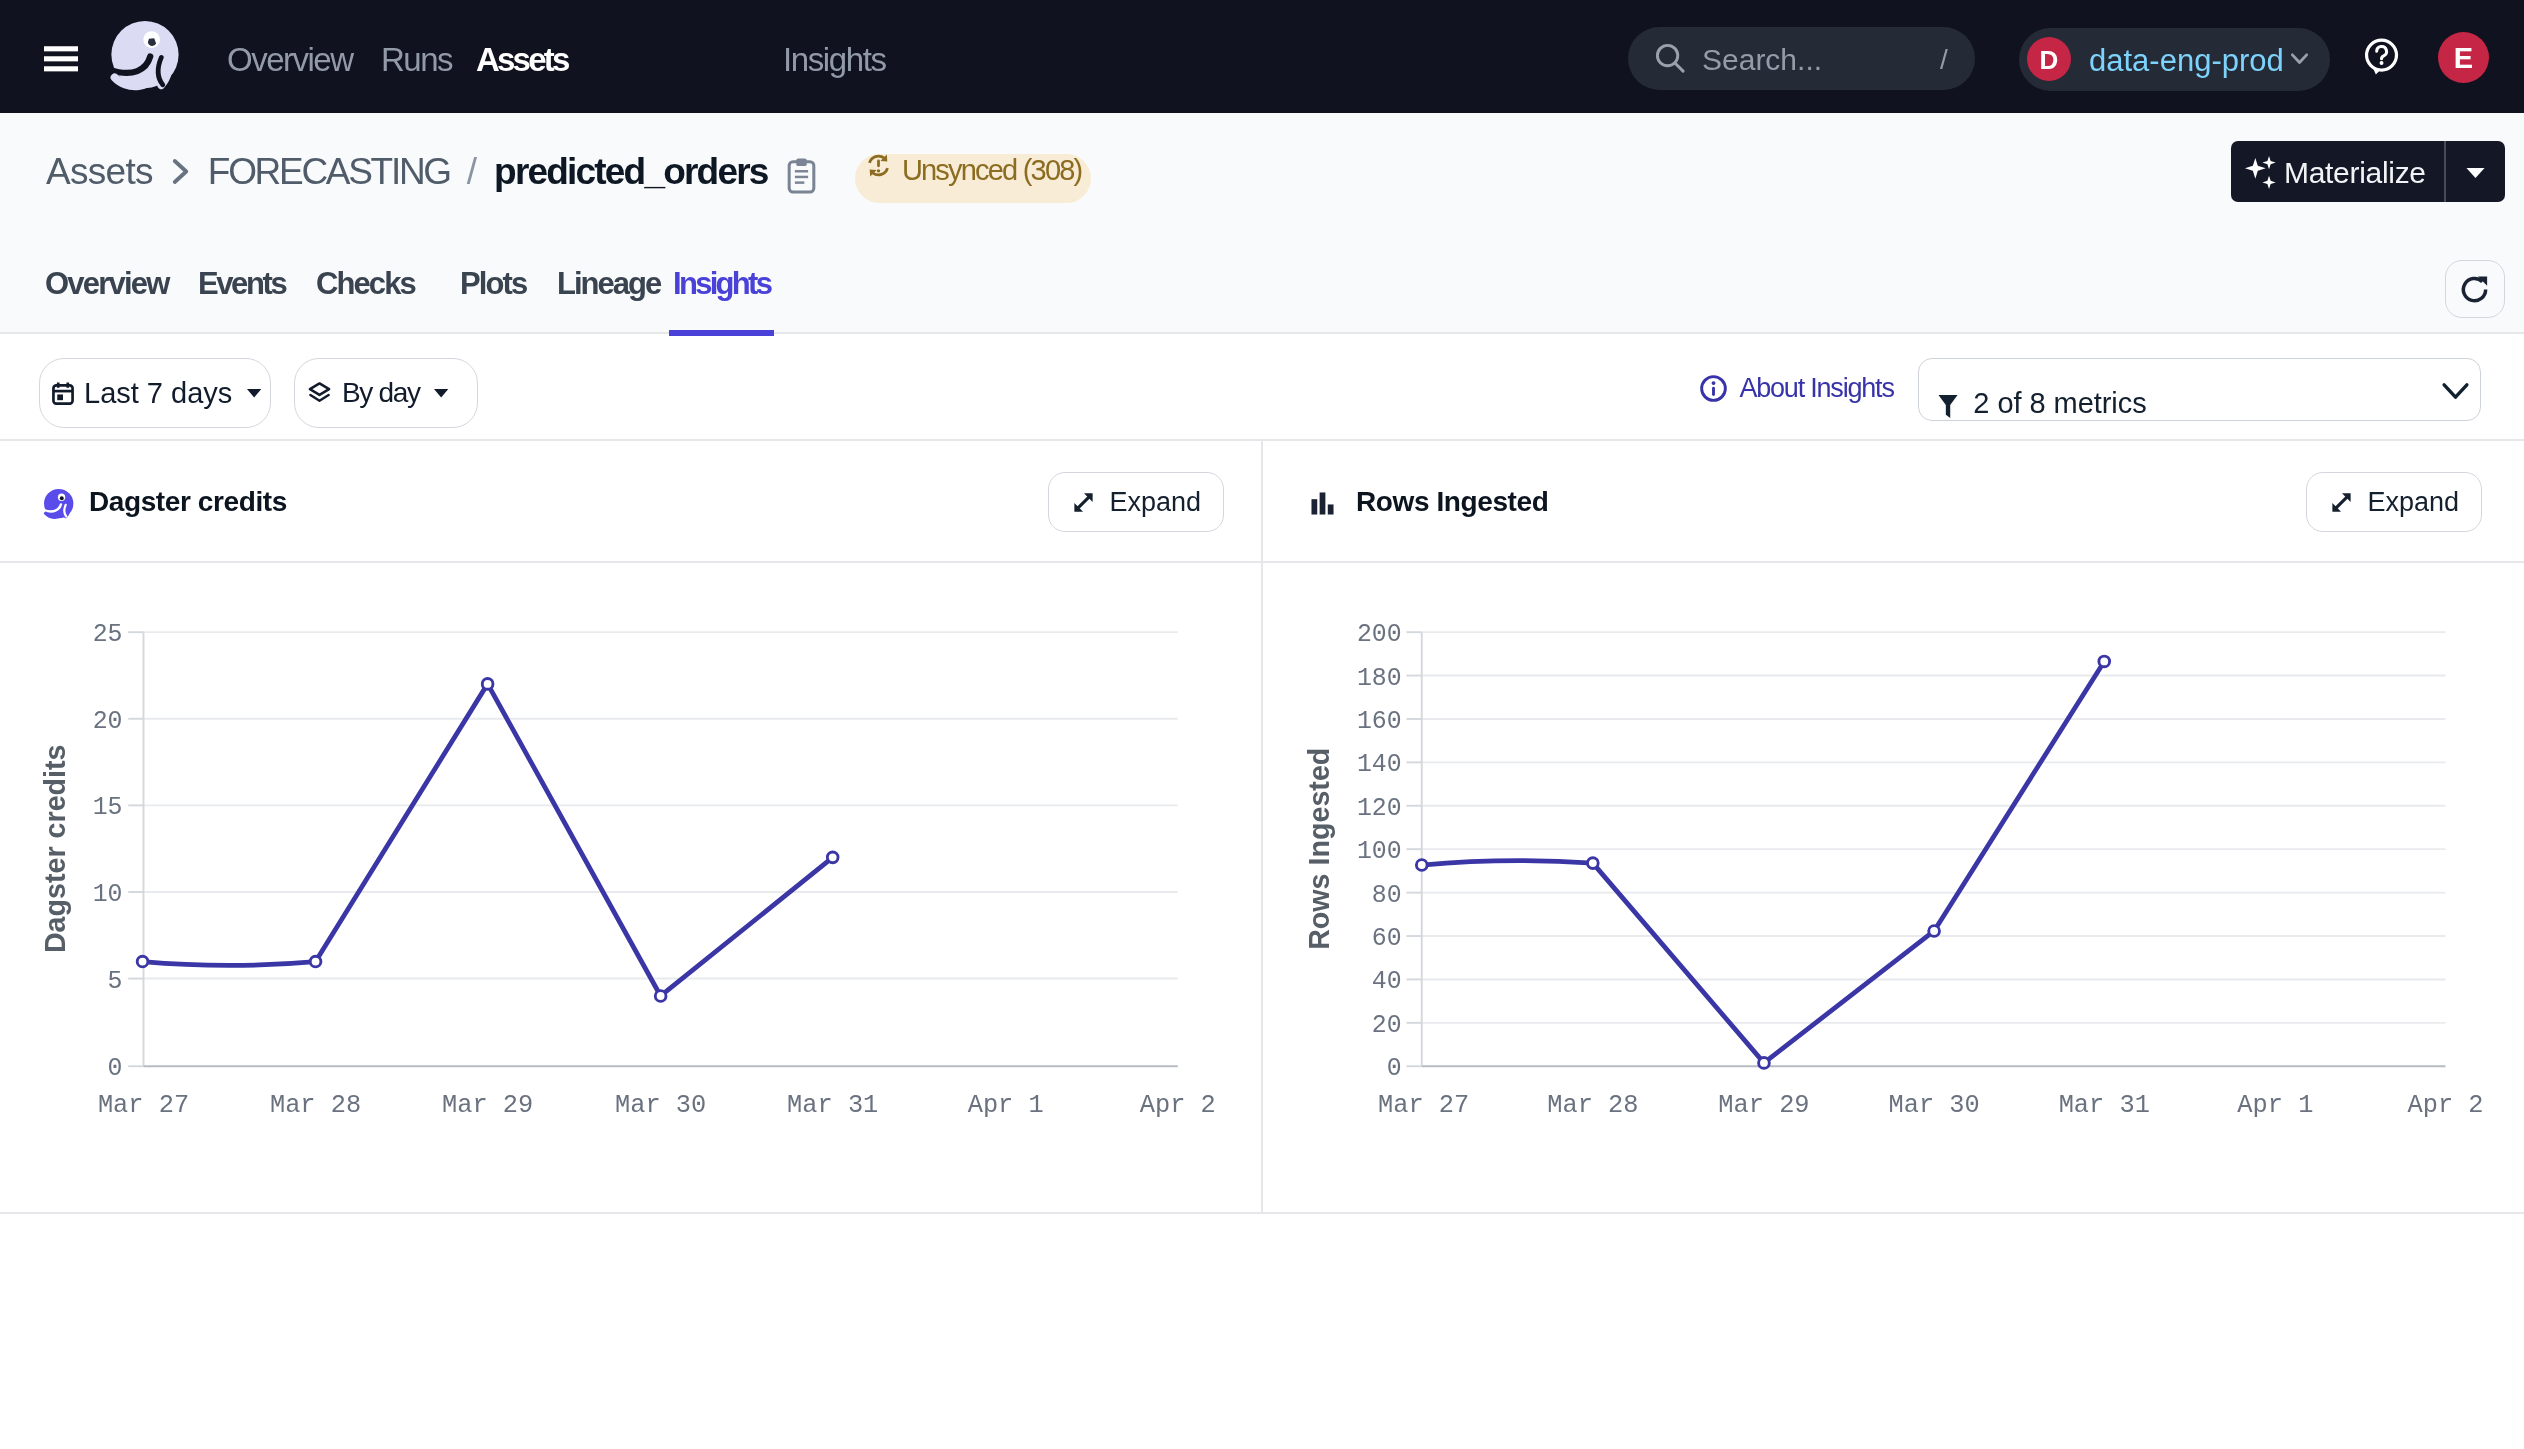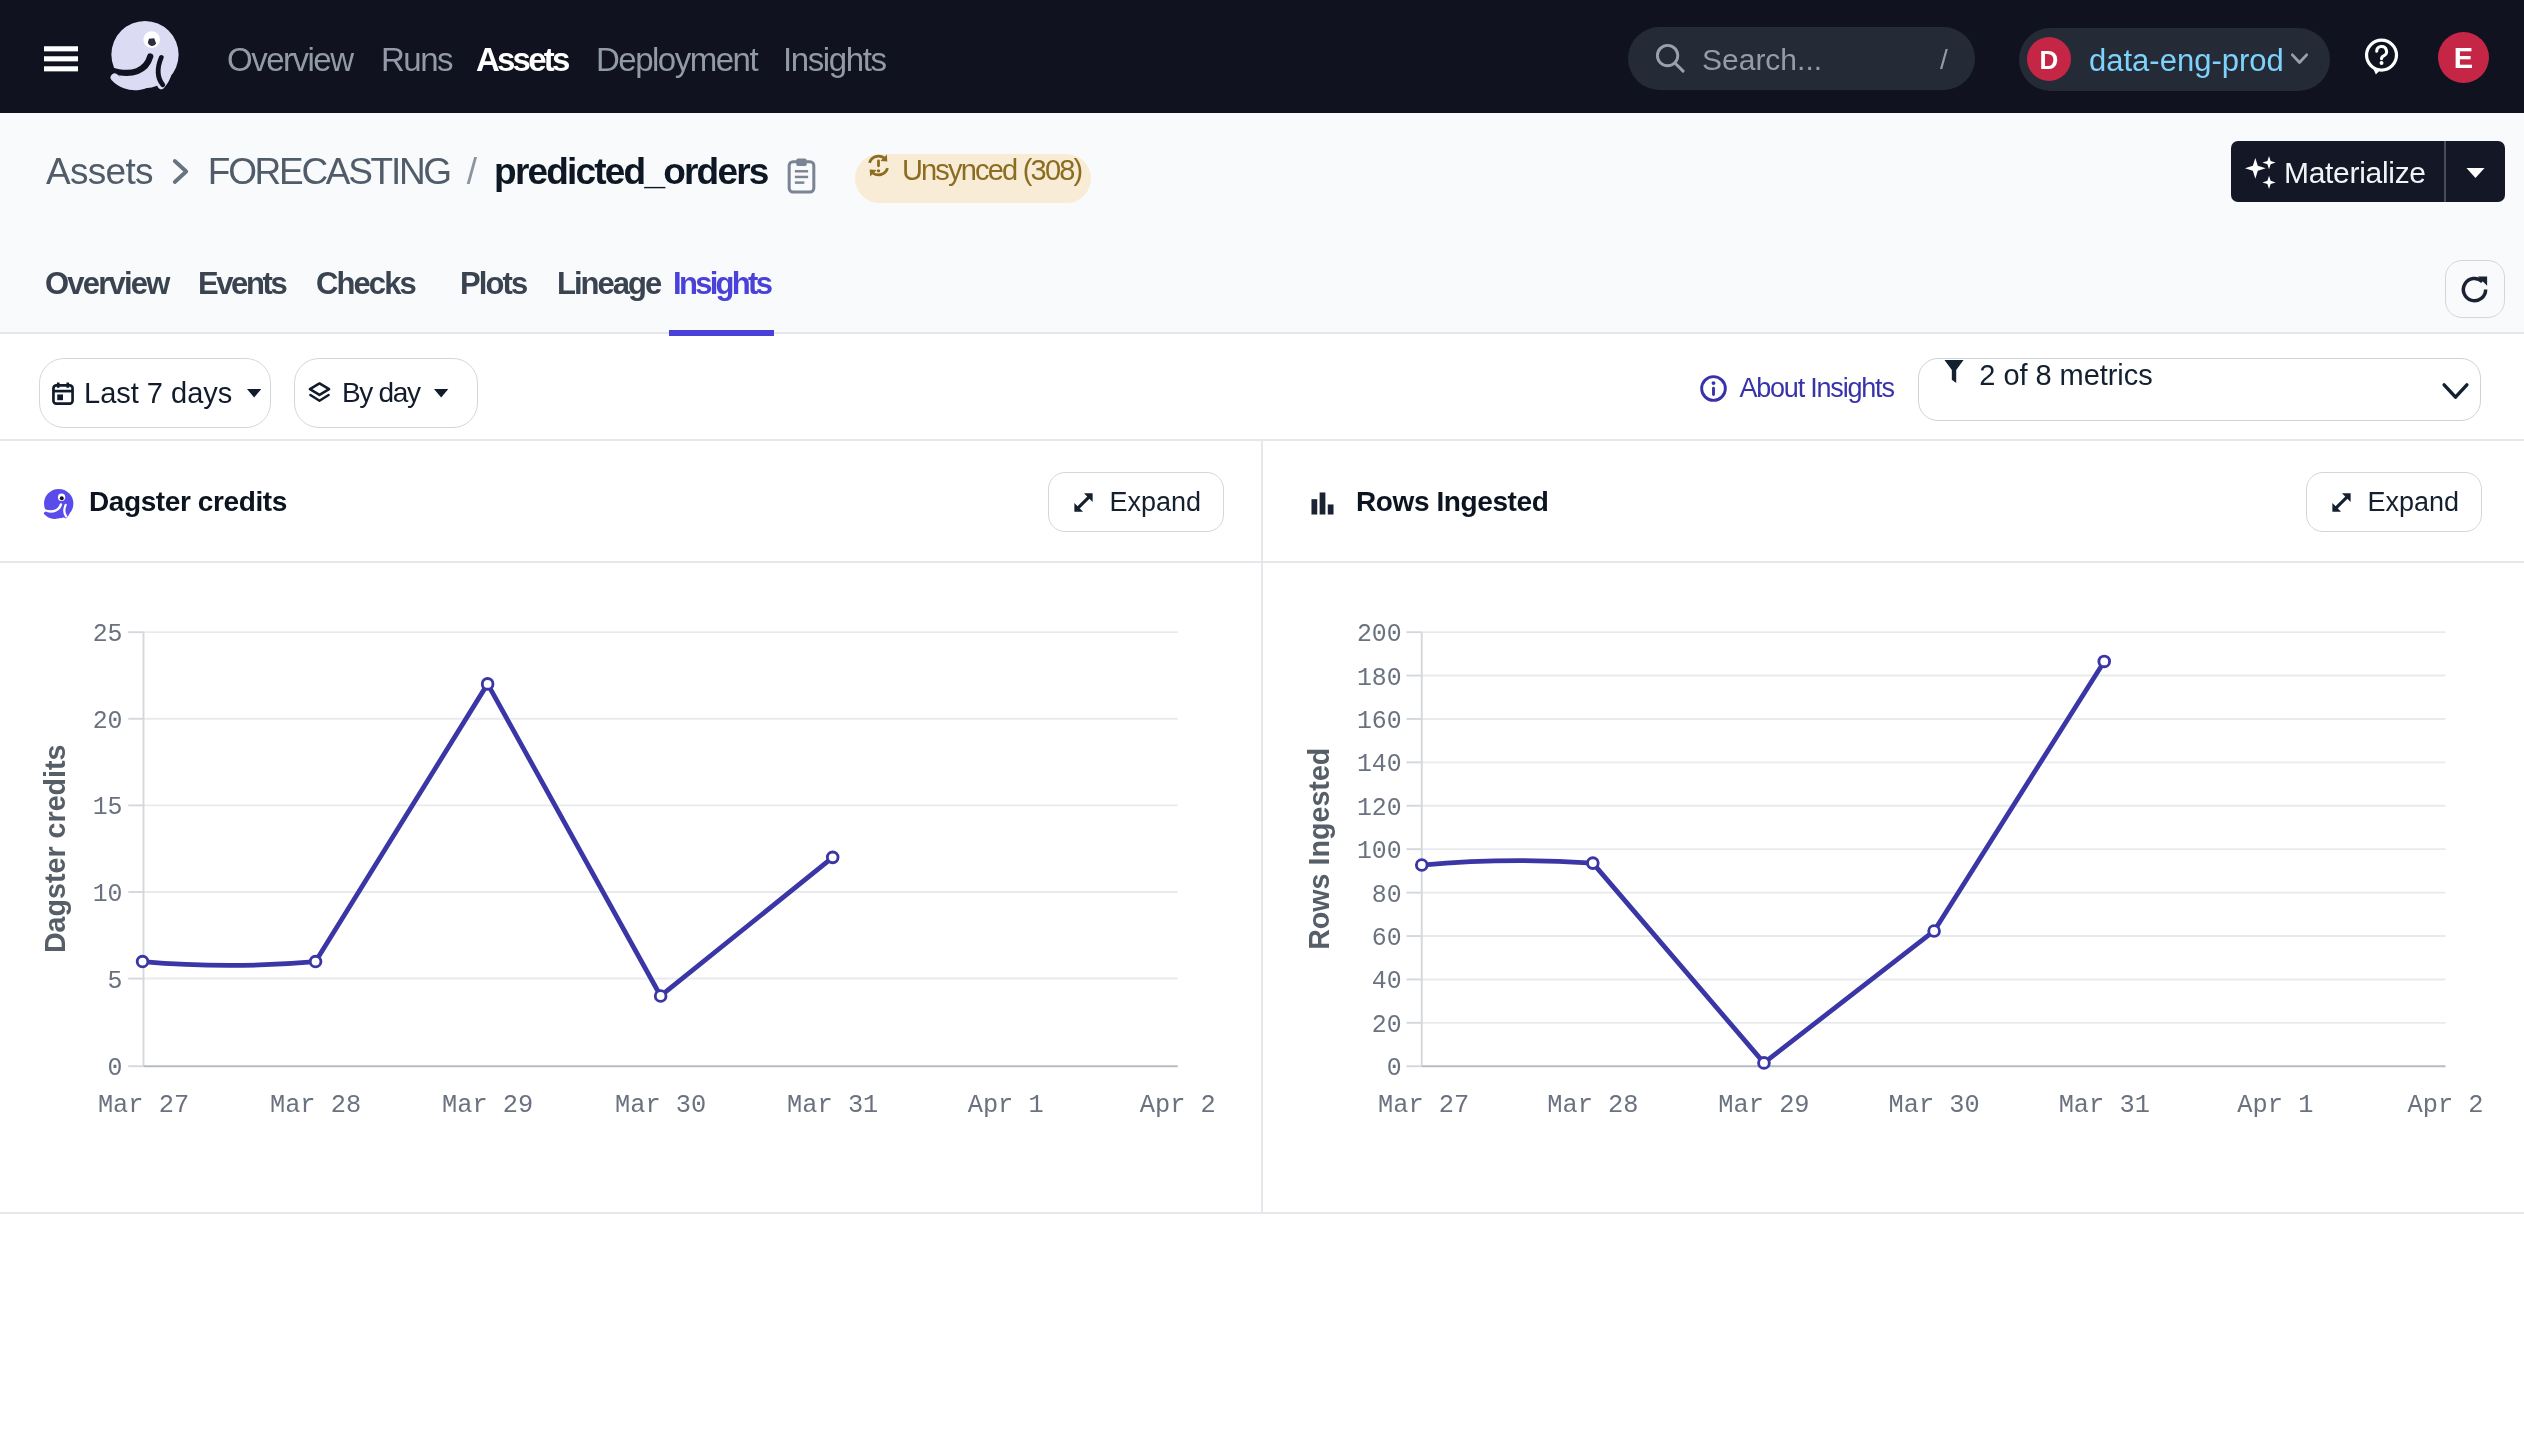--- a/index.html
+++ b/index.html
@@ -16,21 +16,21 @@
   #crumbs { position:absolute; left:46px; top:141px; height:61px; display:flex; align-items:center; font-size:37px; color:#505c6a; white-space:nowrap; }
   #crumbs .sep { margin:0 17px; }
   #badge { position:absolute; left:855px; top:154px; width:236px; height:49px; border-radius:25px; background:#f8ecd7; color:#8b6c20; font-size:29px; letter-spacing:-1.8px; display:flex; white-space:nowrap; }
   #matbtn { position:absolute; left:2231px; top:141px; width:274px; height:61px; border-radius:7px; background:#141826; color:#f2f3f6; font-size:30px; letter-spacing:-0.3px; }
   
   .tab { position:absolute; top:258px; height:52px; line-height:52px; font-size:31px; font-weight:700; color:#3a4350; }
   #underline { position:absolute; left:669px; top:330px; width:105px; height:5.7px; background:#4a41d8; z-index:5; }
   #refreshbtn { position:absolute; left:2445px; top:260px; width:60px; height:58px; border:1.9px solid #d3d7dd; border-radius:17px; background:#f9fafb; }
   
   .fbtn { position:absolute; top:358px; height:70px; border:1.9px solid #d3d7dd; border-radius:25px; background:#fff; display:flex; align-items:center; color:#111b2b; font-size:29px; }
-  #selbox { position:absolute; left:1918px; top:358px; width:563px; height:63px; border:1.9px solid #ced3d9; border-radius:20px; background:#fff; display:flex; align-items:flex-start; font-size:29px; color:#13202f;padding-left:6px; }
+  #selbox { position:absolute; left:1918px; top:358px; width:563px; height:63px; border:1.9px solid #ced3d9; border-radius:14px; background:#fff; display:flex; align-items:flex-end; font-size:29px; color:#13202f; }
   #aboutins { position:absolute; left:1700px; top:367px; height:42px; display:flex; align-items:center; color:#3833a8; font-size:27px; letter-spacing:-1.2px; }
   
   .ctitle { position:absolute; top:483px; height:38px; line-height:38px; font-size:28px; letter-spacing:-0.4px; font-weight:700; color:#0c1420; }
   .expand { position:absolute; top:472px; width:176px; height:60px; border:1.9px solid #d3d7dd; border-radius:17px; background:#fff; display:flex; align-items:center; justify-content:center; font-size:27px; color:#15202e; }
   #vdiv { position:absolute; left:1261px; top:440px; width:1.9px; height:773px; background:#e5e7ea; }
 </style>
 </head>
 <body>
 <div id="page">
   <div id="topzone"></div>
@@ -46,21 +46,20 @@
       <path d="M 64 36 C 65.5 52 62.5 62 55.5 70" fill="none" stroke="#dcdbf4" stroke-width="8" stroke-linecap="round"></path>
       <path d="M 44 40 C 40 54 26 62 2 54" fill="none" stroke="#10121f" stroke-width="6.5" stroke-linecap="round"></path>
       <path d="M 7 62 C 18 74 46 78 57 47" fill="none" stroke="#dcdbf4" stroke-width="8.5" stroke-linecap="round"></path>
       <path d="M 55.5 41 C 50.5 53 51 62 57 69.5" fill="none" stroke="#10121f" stroke-width="5" stroke-linecap="round"></path>
       <circle cx="45.5" cy="22.5" r="8.7" fill="#fff"></circle>
       <path d="M 41.5 25.5 a 4.6 4.6 0 0 0 8.6 1 l -2 -5.5 l -5.5 0.5 z" fill="#2b2f3d"></path>
     </svg>
     <span class="navitem" style="left:227px">Overview</span>
     <span class="navitem" style="left:381px">Runs</span>
     <span class="navitem" style="left:476px;color:#ffffff;font-weight:700;letter-spacing:-2.8px">Assets</span>
-    <span class="navitem" style="left:596px;letter-spacing:-1.5px">Deployment</span>
     <span class="navitem" style="left:783px;letter-spacing:-1.4px">Insights</span>
 
     <div class="abs" style="left:1628px;top:27px;width:347px;height:63px;border-radius:32px;background:#252a37;"></div>
     <svg class="abs" style="left:1654px;top:42px" width="33" height="33" viewBox="0 0 34 34">
       <circle cx="14" cy="14" r="10.5" fill="none" stroke="#9aa1ad" stroke-width="3"></circle>
       <line x1="21.8" y1="21.8" x2="30" y2="30" stroke="#9aa1ad" stroke-width="3" stroke-linecap="round"></line>
     </svg>
     <span class="abs" style="left:1702px;top:27px;height:63px;line-height:65px;font-size:30px;color:#959ca8">Search...</span>
     <span class="abs" style="left:1940px;top:27px;height:63px;line-height:65px;font-size:28px;color:#959ca8">/</span>
 

